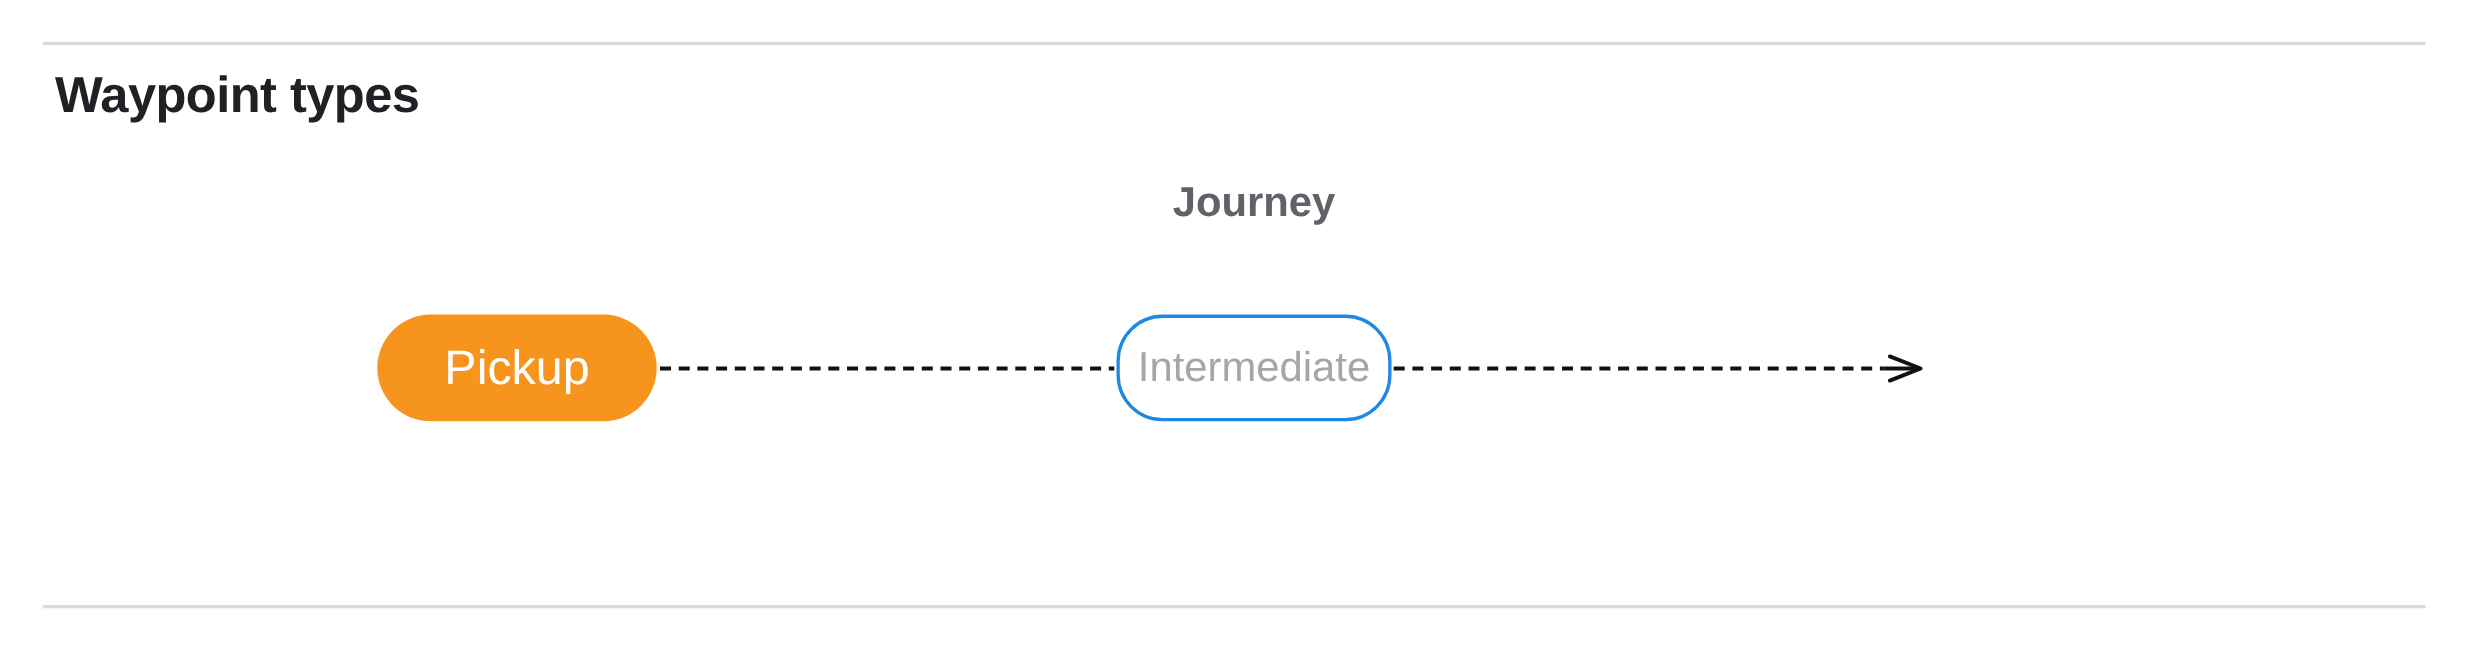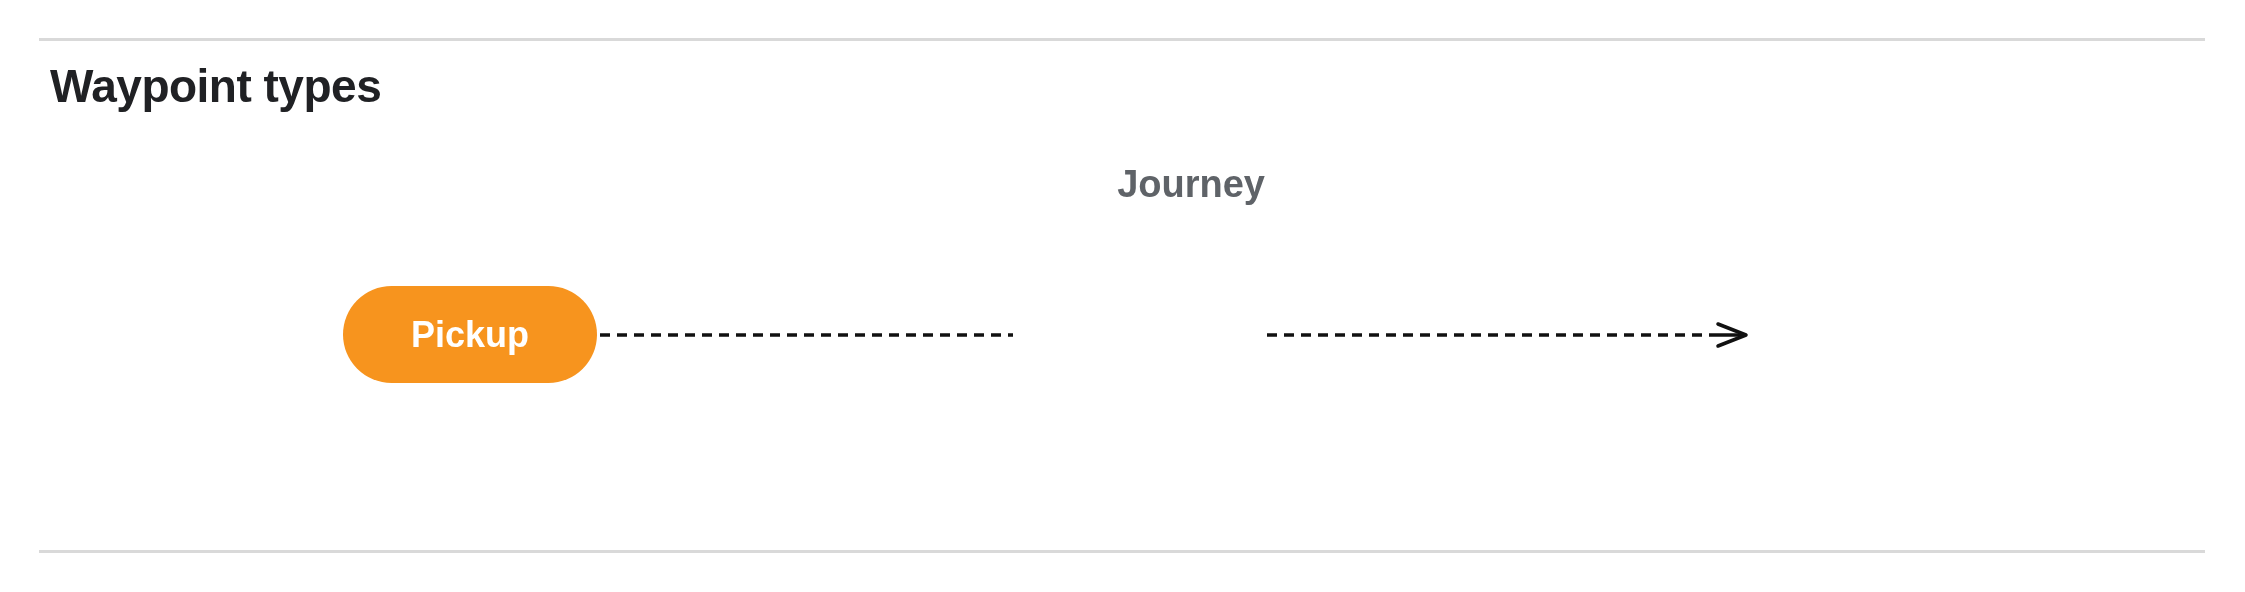--- a/index.html
+++ b/index.html
@@ -41,21 +41,21 @@
     line-height: 48px;
     font-weight: 700;
     color: var(--heading);
     letter-spacing: -0.5px;
   }
   .journey-title {
     position: absolute;
     left: 1015px;
     top: 163px;
     width: 250px;
-    text-align: right;
+    text-align: center;
     font-size: 38px;
     line-height: 42px;
     font-weight: 700;
     color: var(--journey-label);
   }
   .connector-layer {
     position: absolute;
     left: 0;
     top: 0;
     width: 2245px;
@@ -72,22 +72,22 @@
     top: 286px;
     height: 97px;
     display: flex;
     align-items: center;
     justify-content: center;
   }
   .node.terminal {
     background: var(--terminal-fill);
     border-radius: 48.5px;
     color: var(--terminal-text);
-    font-size: 36px;
-    font-weight: 700;
+    font-size: 44px;
+    font-weight: 400;
   }
   .node.via {
     background: var(--background);
     border: 3.5px solid var(--via-border);
     border-radius: 42px;
     color: var(--via-text);
     font-size: 38px;
     font-weight: 500;
   }
   .node.pickup { left: 343px; width: 254px; }
@@ -109,17 +109,20 @@
     <path class="connector dashed" d="M 600 335 H 1013"></path>
     <path class="connector dashed" d="M 1267 335 H 1712"></path>
     <path class="connector" d="M 1712 335 H 1743"></path>
     <path class="connector" stroke-linecap="round" stroke-linejoin="round" d="M 1718 324 L 1746 335 L 1718 346"></path>
   </svg>
 
   <div class="node terminal pickup">
     <span>Pickup</span>
   </div>
 
+  <div class="node via intermediate">
+    <span>Intermediate</span>
+  </div>
 
 
   <div class="divider bottom"></div>
 
 </div>
 
 </body></html>

